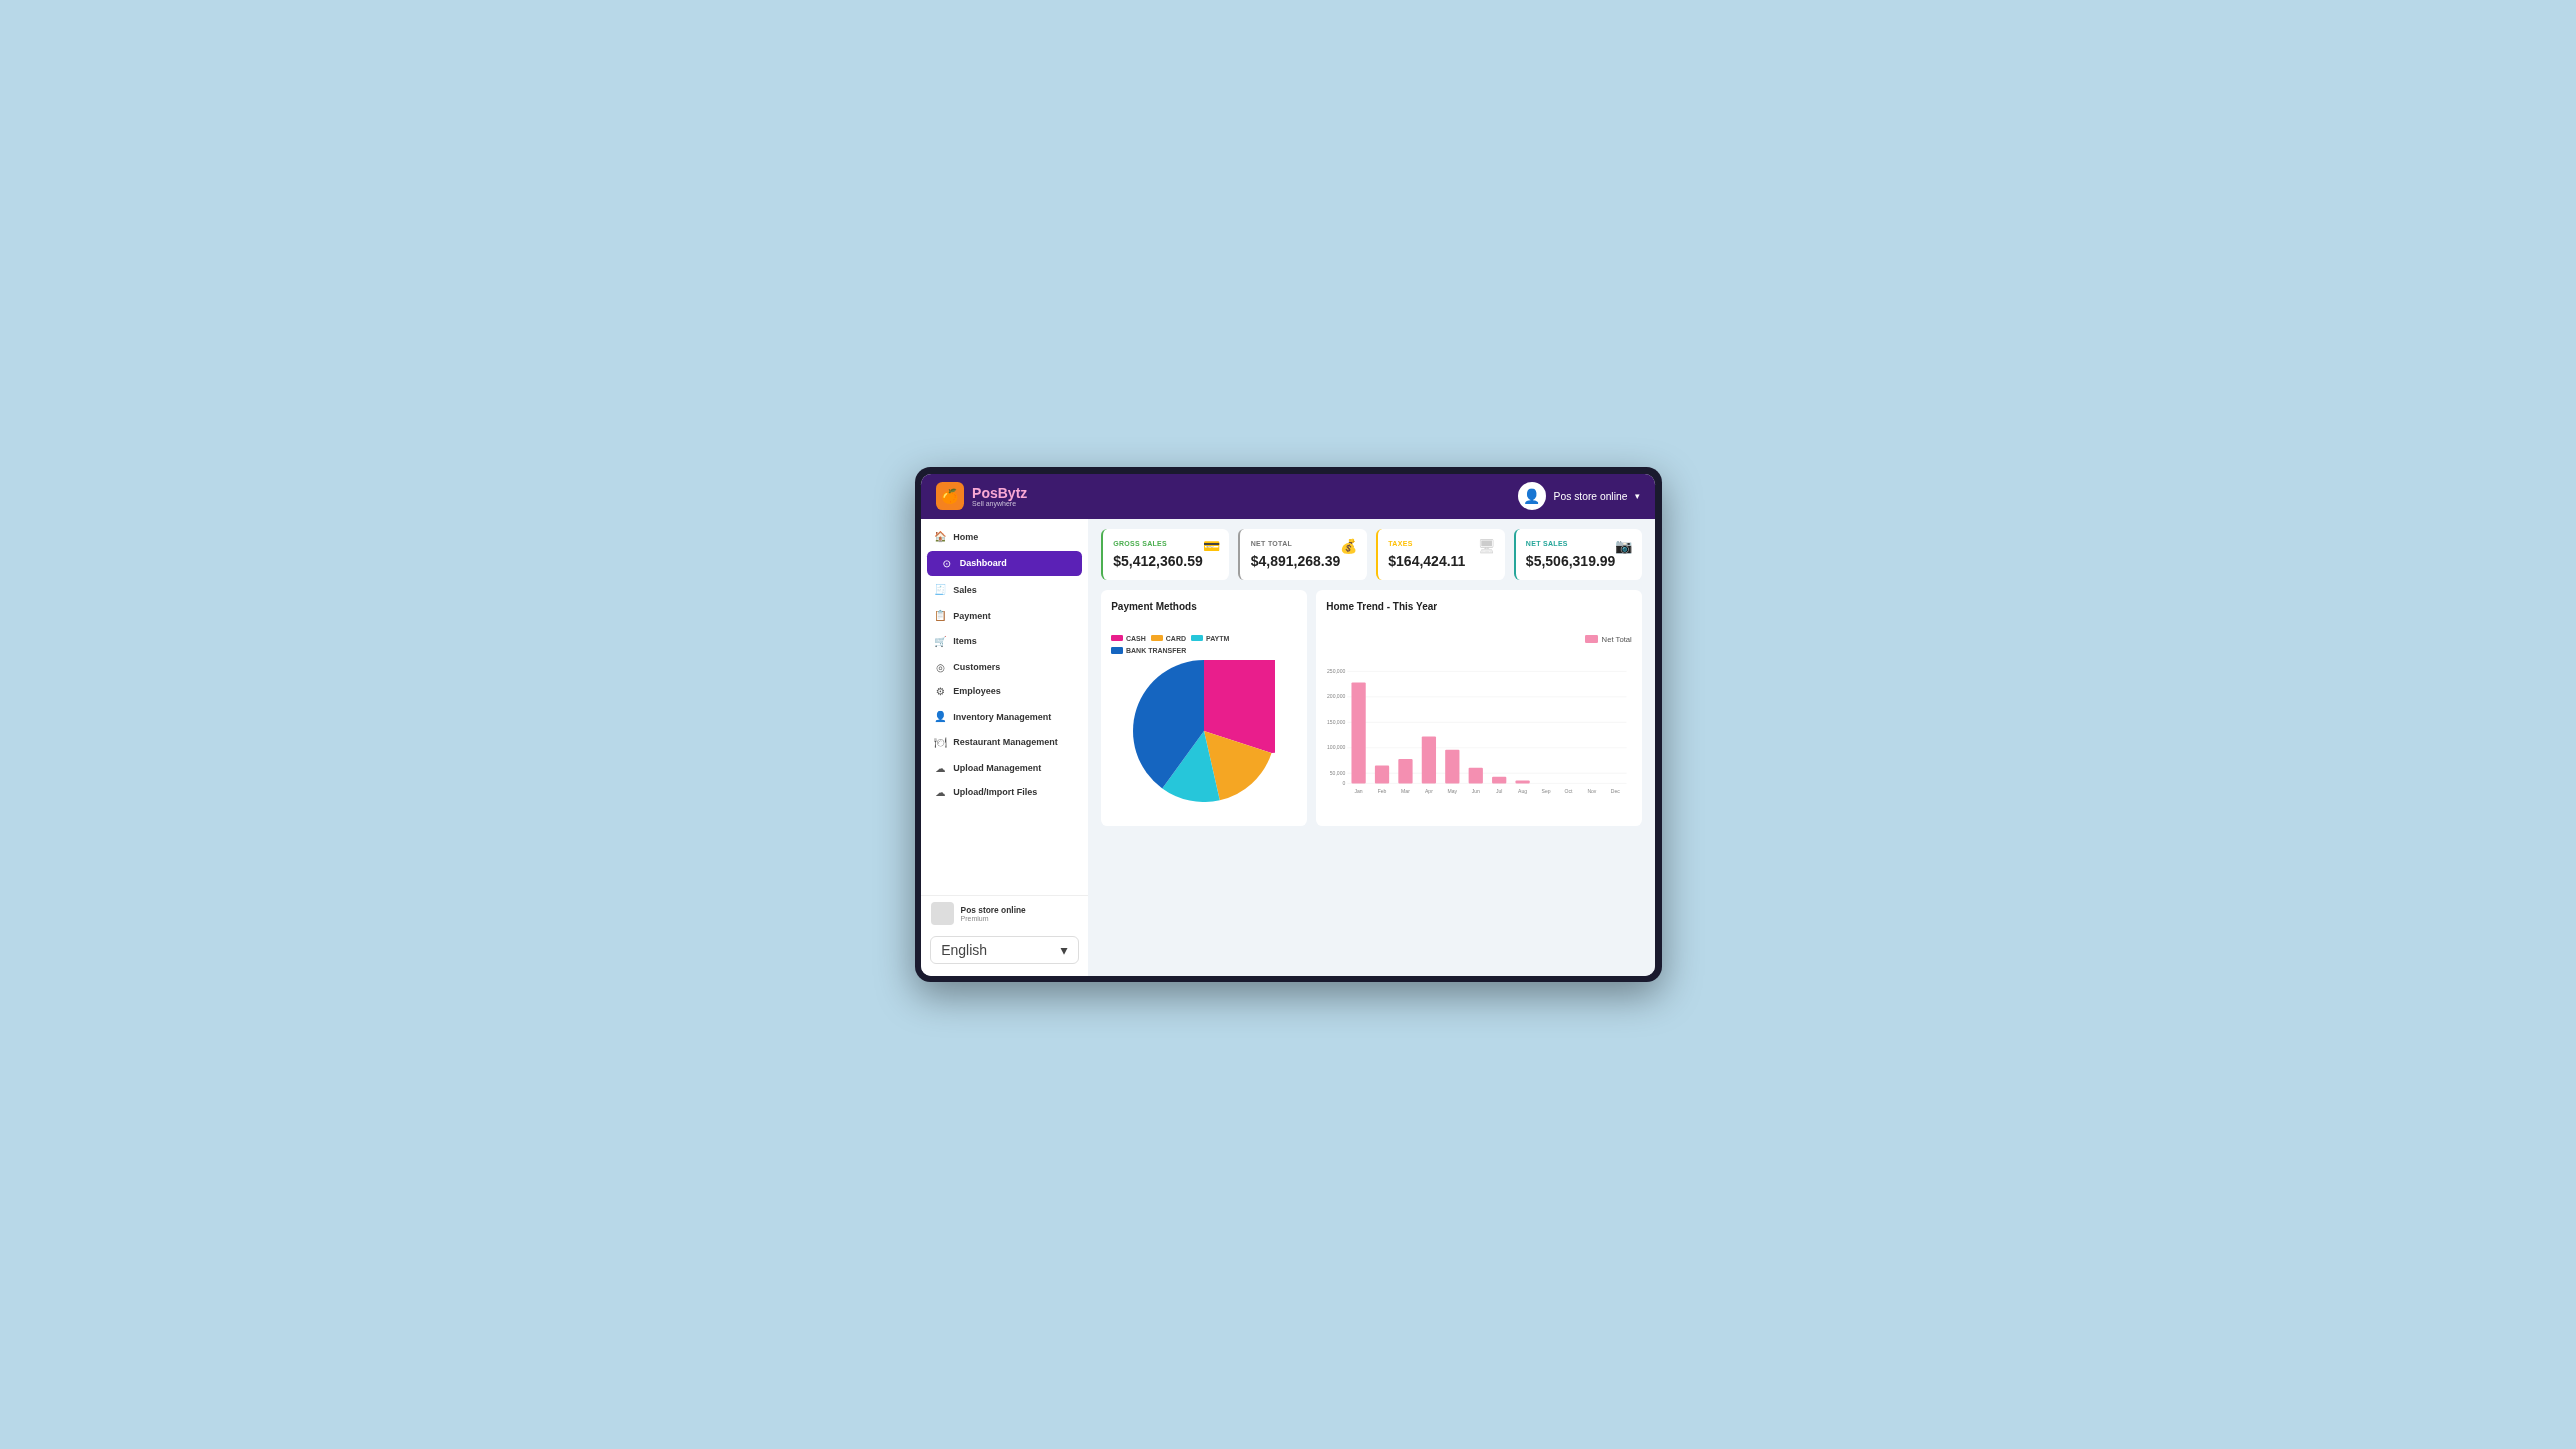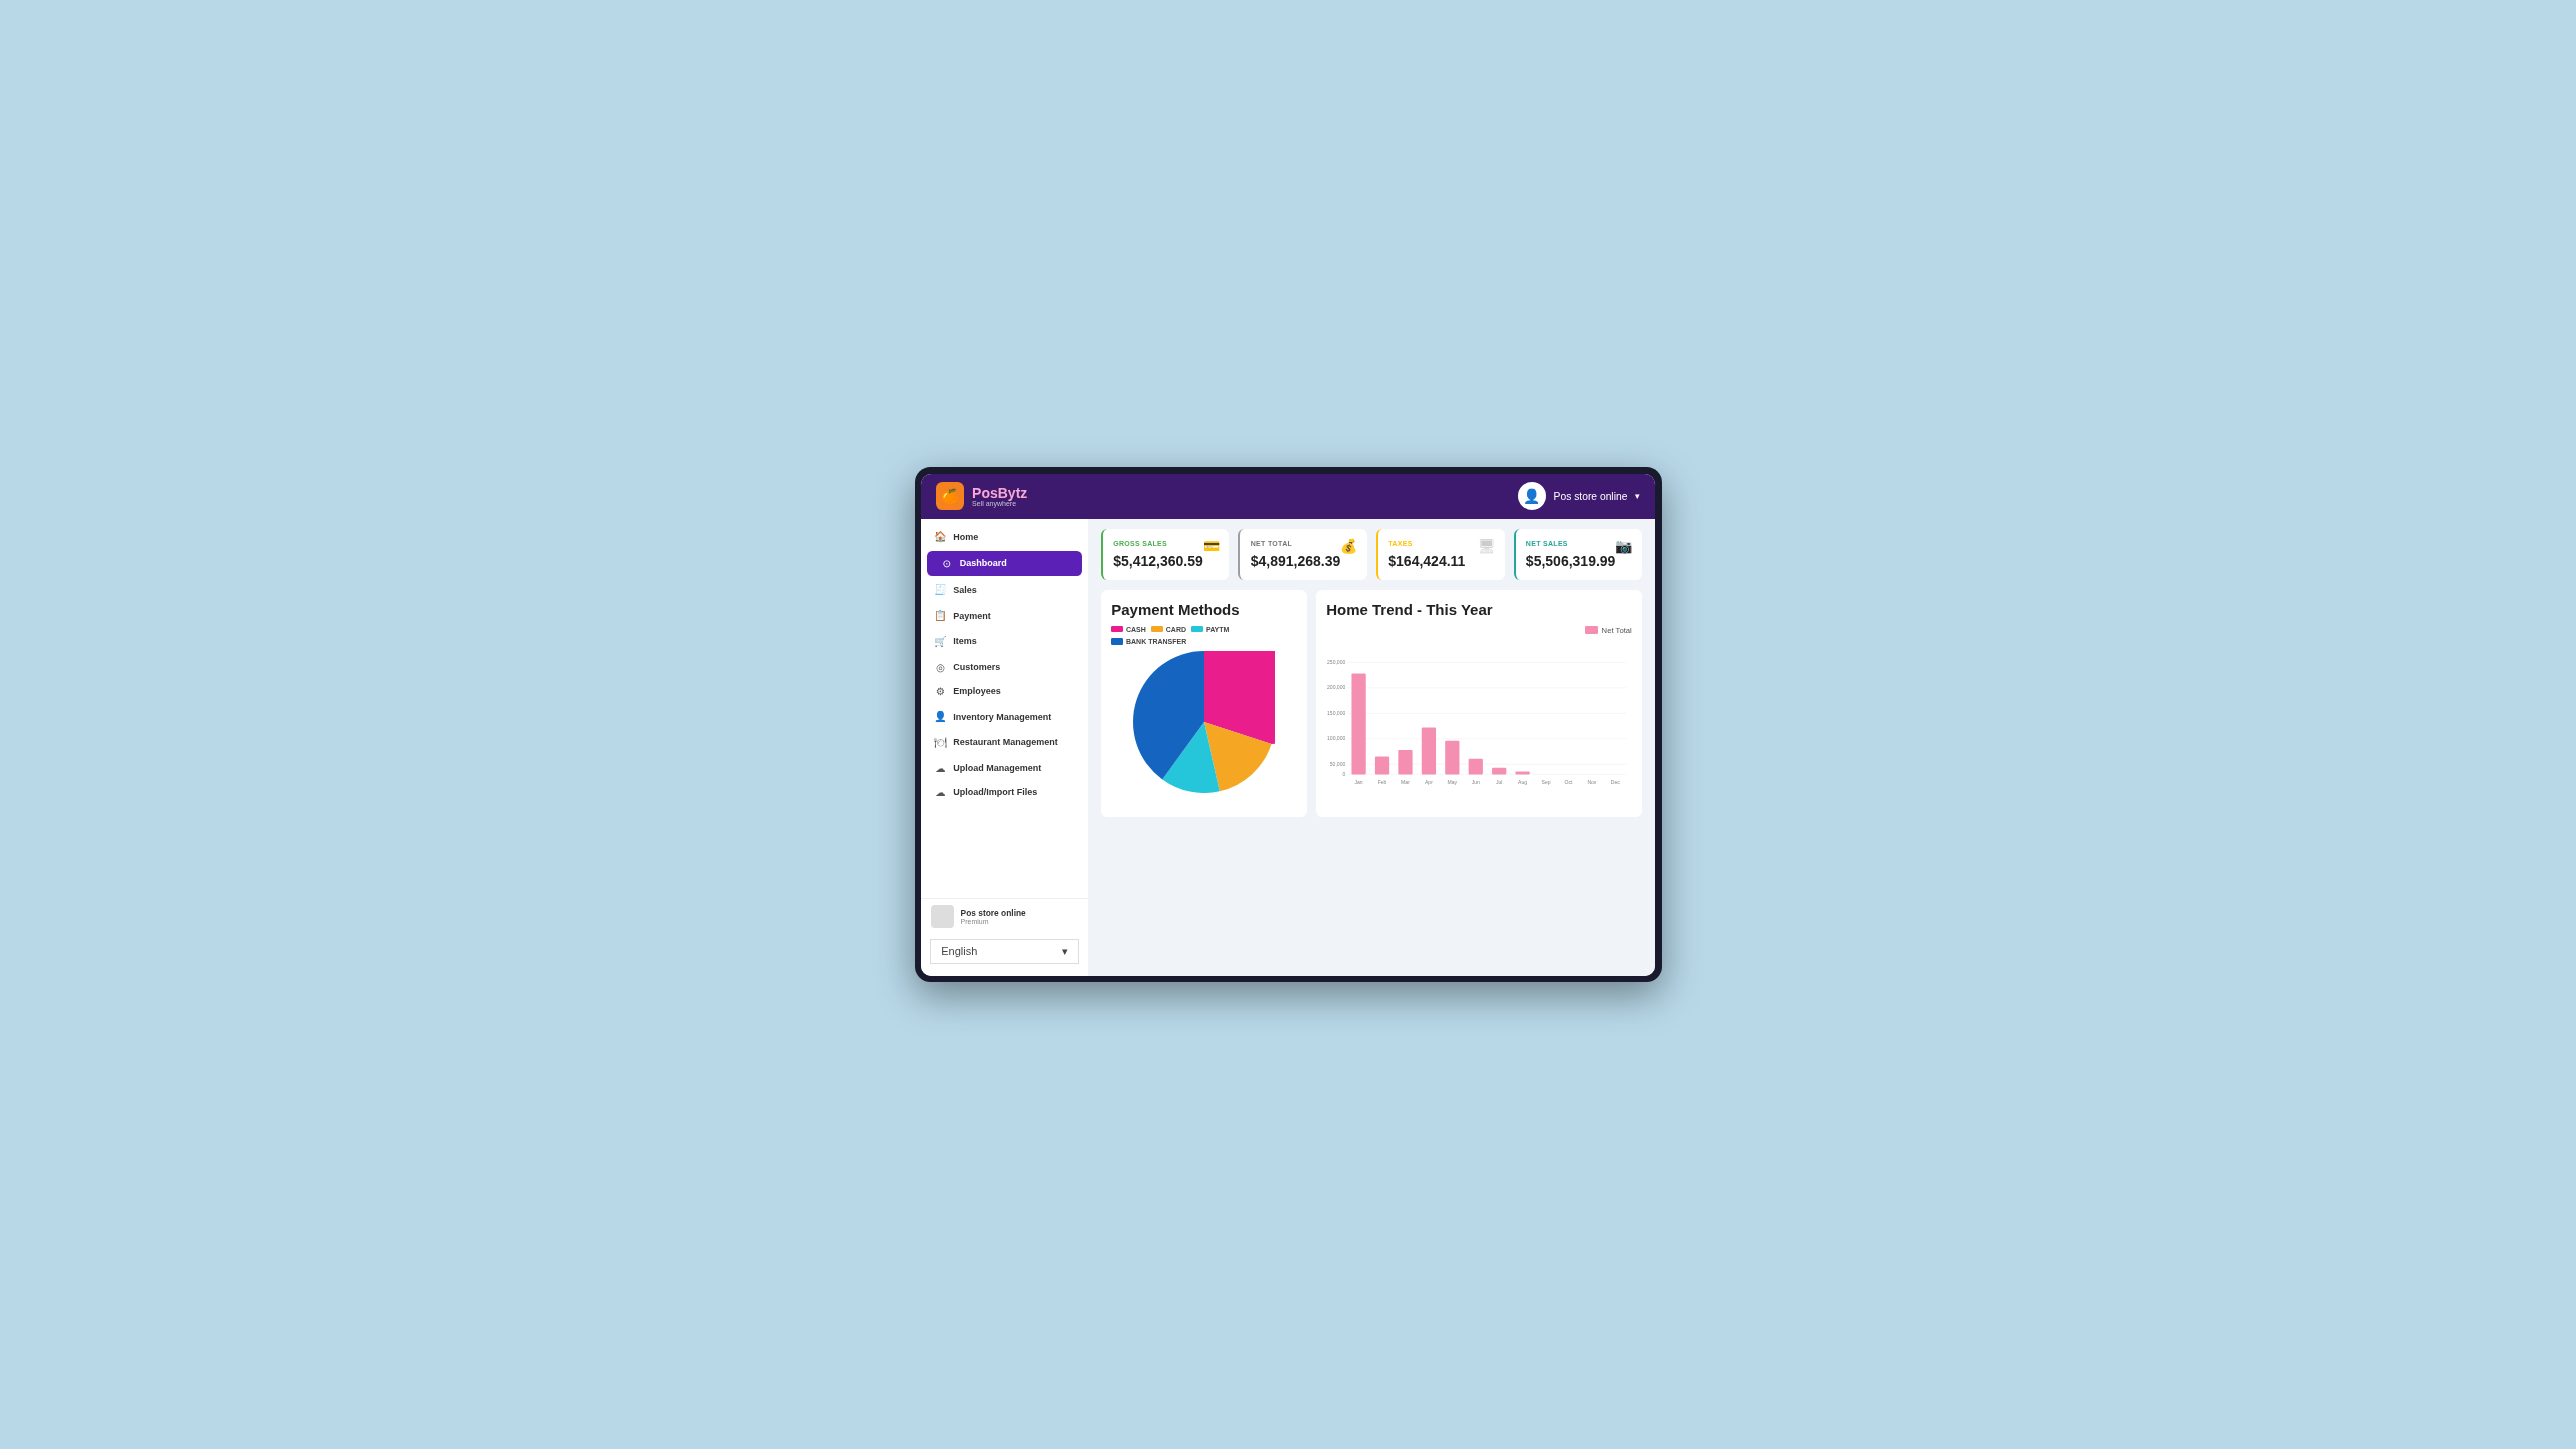--- a/index.html
+++ b/index.html
@@ -150,22 +150,22 @@
     }
     .store-name { font-size: 8.4px; font-weight: 600; color: #333; }
     .store-plan { font-size: 7px; color: #888; }
     .language-selector {
       padding: 5.2px 10.3px;
       display: flex;
       align-items: center;
       justify-content: space-between;
       border: 0.6px solid #ddd;
       margin: 3.9px 9px 6.4px;
-      border-radius: 0;
-      font-size: 11px;
+      border-radius: 6px;
+      font-size: 14px;
       cursor: pointer;
       color: #444;
     }
     
     .main-content {
       flex: 1;
       overflow-y: auto;
       padding: 10.3px 13px;
       background: #f0f4f8;
     }
@@ -214,24 +214,24 @@
       display: grid;
       grid-template-columns: 206px 1fr;
       gap: 9px;
     }
     .chart-card {
       background: white;
       border-radius: 6.4px;
       padding: 10.3px;
     }
     .chart-title {
-      font-size: 15px;
+      font-size: 10px;
       font-weight: 700;
       color: #222;
-      margin-bottom: 8px;
+      margin-bottom: 23px;
     }
     
     .pie-legend {
       display: flex;
       flex-wrap: wrap;
       gap: 5.2px;
       margin-bottom: 6.4px;
     }
     .legend-item {
       display: flex;

